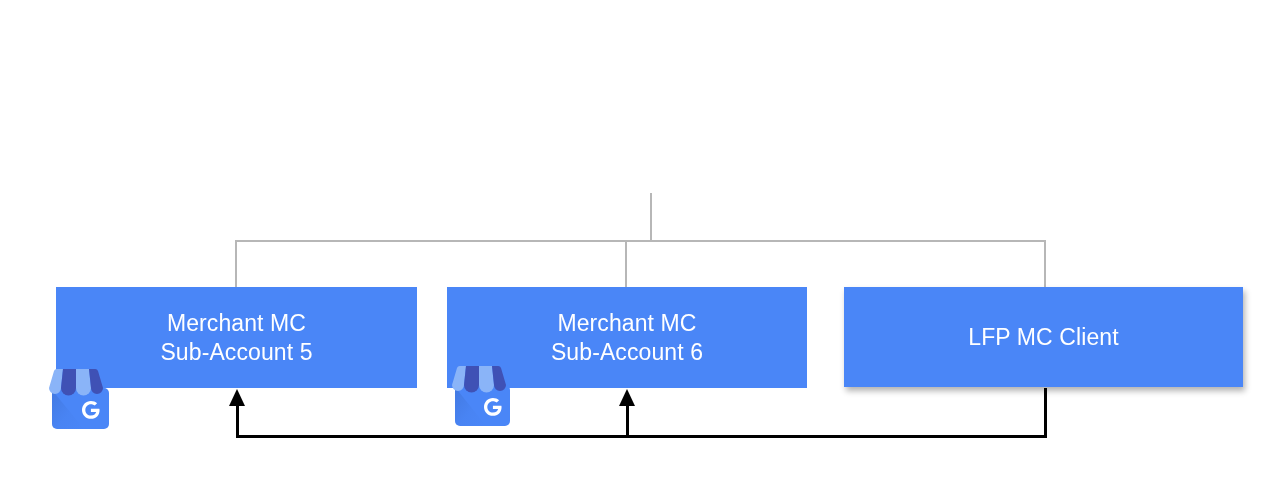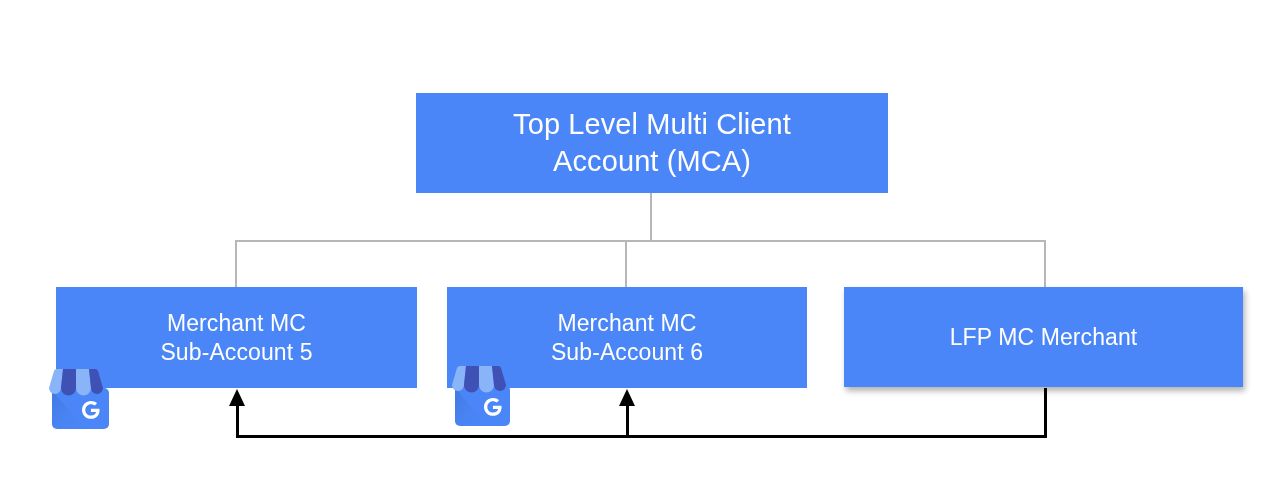--- a/index.html
+++ b/index.html
@@ -131,37 +131,33 @@
 <body>
 
 <div id="canvas">
 
   <div class="conn conn-v" id="conn-root-stem"></div>
   <div class="conn conn-h" id="conn-bus"></div>
   <div class="conn conn-v" id="conn-drop-left"></div>
   <div class="conn conn-v" id="conn-drop-mid"></div>
   <div class="conn conn-v" id="conn-drop-right"></div>
 
-  <div class="node" id="node-mca">
-    <span class="line1">Top Level Multi Client</span>
-    <span class="line2">Account (MCA)</span>
-  </div>
 
   <div class="node" id="node-sub1">
     <span class="line1">Merchant MC</span>
     <span class="line2">Sub-Account 5</span>
   </div>
 
   <div class="node" id="node-sub2">
     <span class="line1">Merchant MC</span>
     <span class="line2">Sub-Account 6</span>
   </div>
 
   <div class="node" id="node-lfp">
-    <span class="line1">LFP MC Merchant</span>
+    <span class="line1">LFP MC Client</span>
   </div>
 
   <div class="blk blk-h" id="flow-bottom-rail"></div>
   <div class="blk blk-v" id="flow-riser-right"></div>
   <div class="blk blk-v" id="flow-riser-a"></div>
   <div class="blk blk-v" id="flow-riser-b"></div>
   <div class="arrowhead" id="arrowhead-a"></div>
   <div class="arrowhead" id="arrowhead-b"></div>
 
   <div class="gmb-icon" id="gmb-icon-1">

